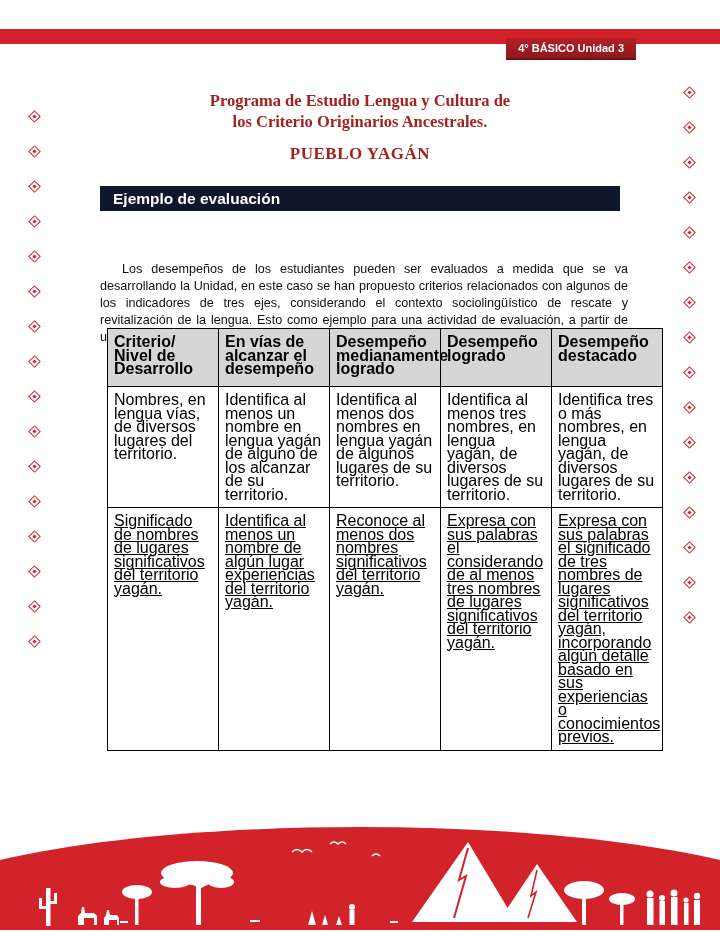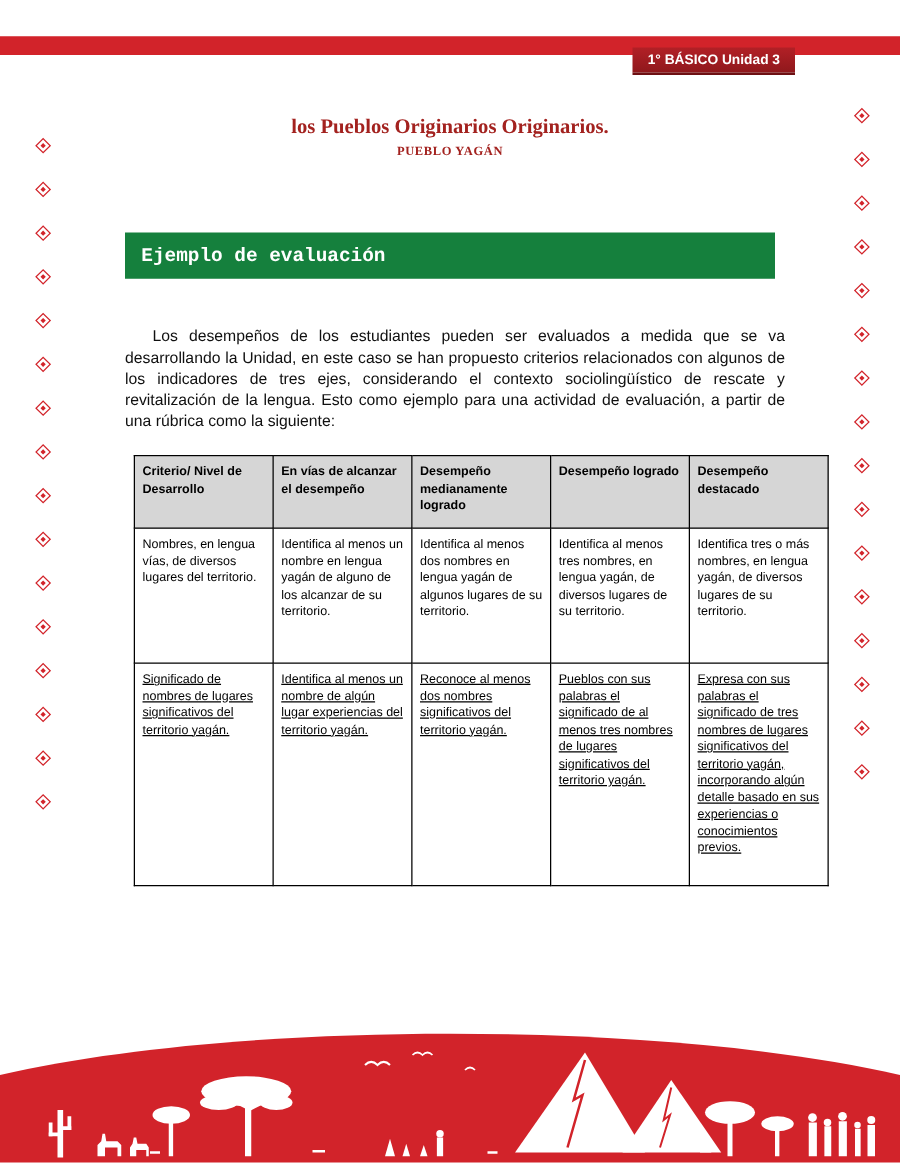--- a/index.html
+++ b/index.html
@@ -25,39 +25,39 @@
     color:#fff;font-weight:bold;font-size:11px;line-height:14px;
     padding:3px 12px;white-space:nowrap;
   }
   
   .title{
     position:absolute;top:90px;left:0;width:720px;
     text-align:center;color:var(--title-red,#a3221f);
     font-family:"Liberation Serif",serif;font-weight:bold;
   }
   .title .l{font-size:16.5px;line-height:21px;}
-  .title .l3{font-size:10px;line-height:20px;letter-spacing:.5px;margin-top:1px;}
+  .title .l3{font-size:17px;line-height:20px;letter-spacing:.5px;margin-top:12px;}
   
   .banner{
-    position:absolute;top:186px;left:100px;width:520px;height:37px;
-    background:#15803d;color:#fff;display:flex;align-items:center;
+    position:absolute;top:186px;left:100px;width:520px;height:25px;
+    background:#0f172a;color:#fff;display:flex;align-items:center;
     padding-left:13px;
-    font-family:Liberation Mono, monospace;font-weight:bold;font-size:15.5px;
+    font-family:Liberation Sans, sans-serif;font-weight:bold;font-size:15.5px;
   }
   
   .intro{
     position:absolute;top:261px;left:100px;width:528px;
     font-size:12.6px;line-height:17px;color:#101010;
     text-align:justify;text-indent:22px;
   }
   
   .rubric{
-    position:absolute;top:364px;left:107px;width:556px;
+    position:absolute;top:328px;left:107px;width:556px;
     border-collapse:collapse;table-layout:fixed;
-    font-size:10px;color:#000;
+    font-size:16px;color:#000;
   }
   .rubric th,.rubric td{
     border:1px solid #000;
     vertical-align:top;text-align:left;
     padding:6px 6px;line-height:13.5px;
   }
   .rubric th{background:var(--table-header-bg,#d6d6d6);font-weight:bold;height:58px;}
   .rubric tr.r1 td{height:108px;}
   .rubric tr.r2 td{height:178px;text-decoration:underline;}
   
@@ -71,24 +71,25 @@
   }
   .diamond i{display:block;width:3px;height:3px;background:var(--red,#d2232a);}
   
   .footer{position:absolute;left:0;bottom:0;width:720px;height:118px;}
   .footer svg{display:block;}
 </style>
 </head>
 <body>
 
 <div class="topbar"></div>
-<div class="badge">1° BÁSICO Unidad 3</div>
+<div class="badge">4° BÁSICO Unidad 3</div>
 
 <div class="title">
-  <div class="l">los Pueblos Originarios Originarios.</div>
+  <div class="l">Programa de Estudio Lengua y Cultura de</div>
+  <div class="l">los Criterio Originarios Ancestrales.</div>
   <div class="l3">PUEBLO YAGÁN</div>
 </div>
 
 <div class="banner">
   <span>Ejemplo de evaluación</span>
 </div>
 
 <p class="intro">Los desempeños de los estudiantes pueden ser evaluados a medida que se va desarrollando la Unidad, en este caso se han propuesto criterios relacionados con algunos de los indicadores de tres ejes, considerando el contexto sociolingüístico de rescate y revitalización de la lengua. Esto como ejemplo para una actividad de evaluación, a partir de una rúbrica como la siguiente:</p>
 
 <table class="rubric">
@@ -106,21 +107,21 @@
       <td>Nombres, en lengua vías, de diversos lugares del territorio.</td>
       <td>Identifica al menos un nombre en lengua yagán de alguno de los alcanzar de su territorio.</td>
       <td>Identifica al menos dos nombres en lengua yagán de algunos lugares de su territorio.</td>
       <td>Identifica al menos tres nombres, en lengua yagán, de diversos lugares de su territorio.</td>
       <td>Identifica tres o más nombres, en lengua yagán, de diversos lugares de su territorio.</td>
     </tr>
     <tr class="r2">
       <td>Significado de nombres de lugares significativos del territorio yagán.</td>
       <td>Identifica al menos un nombre de algún lugar experiencias del territorio yagán.</td>
       <td>Reconoce al menos dos nombres significativos del territorio yagán.</td>
-      <td>Pueblos con sus palabras el significado de al menos tres nombres de lugares significativos del territorio yagán.</td>
+      <td>Expresa con sus palabras el considerando de al menos tres nombres de lugares significativos del territorio yagán.</td>
       <td>Expresa con sus palabras el significado de tres nombres de lugares significativos del territorio yagán, incorporando algún detalle basado en sus experiencias o conocimientos previos.</td>
     </tr>
   </tbody>
 </table>
 
 <div class="rail left">
     <span class="diamond">
       <i></i>
     </span>
     <span class="diamond">

